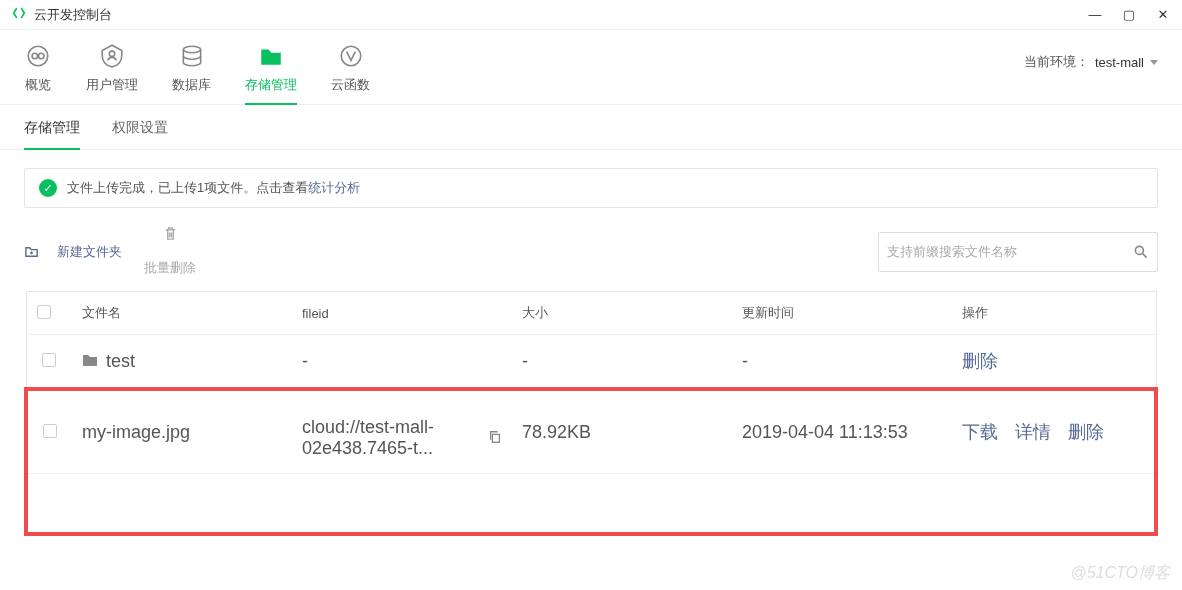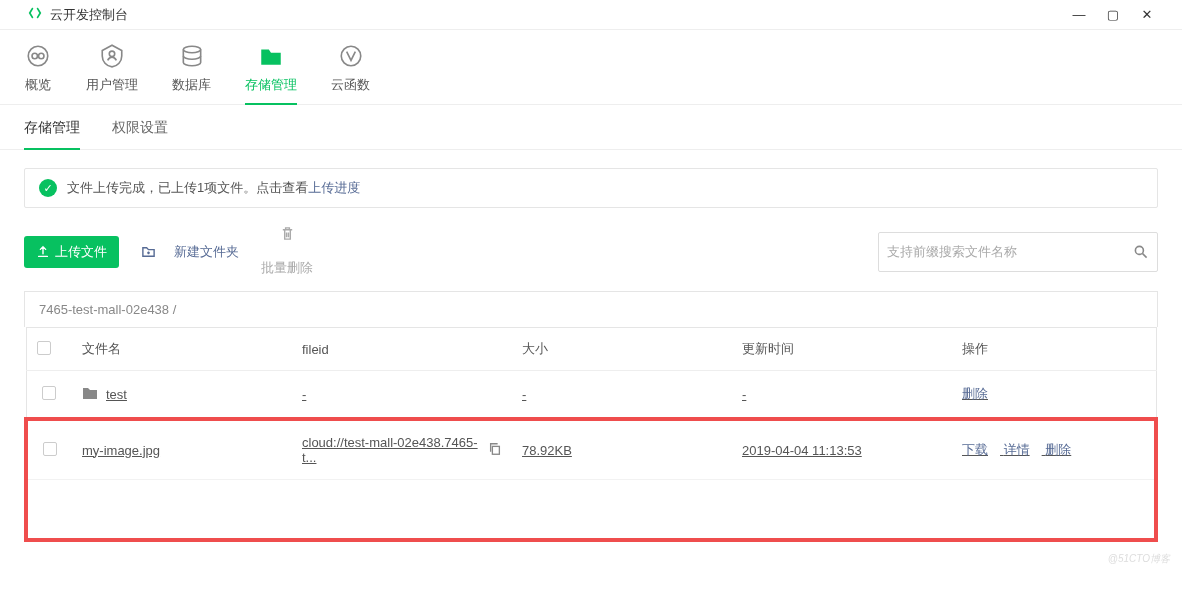--- a/index.html
+++ b/index.html
@@ -1,17 +1,17 @@
 <!DOCTYPE html>
 <html><head>
 <meta charset="utf-8">
 <style>
 * { margin: 0; padding: 0; box-sizing: border-box; }
 body { font-family: "Microsoft YaHei", "PingFang SC", -apple-system, sans-serif; font-size: 13px; color: #333; background: #fff; width: 1182px; }
-.titlebar { display: flex; align-items: center; justify-content: space-between; height: 30px; padding: 0 28px; border-bottom: 1px solid #eee; }
+.titlebar { display: flex; align-items: center; justify-content: space-between; height: 30px; padding: 0 12px; border-bottom: 1px solid #eee; }
 .titlebar-left { display: flex; align-items: center; gap: 8px; }
 .titlebar-left .logo { color: #07c160; font-weight: bold; font-size: 14px; }
 .titlebar-title { font-size: 13px; }
 .window-controls { display: flex; gap: 20px; }
 .window-controls span { cursor: pointer; width: 14px; text-align: center; }
 
 .topnav { display: flex; align-items: center; justify-content: space-between; padding: 12px 24px 0; border-bottom: 1px solid #eee; }
 .nav-items { display: flex; gap: 34px; }
 .nav-item { display: flex; flex-direction: column; align-items: center; gap: 6px; padding-bottom: 10px; cursor: pointer; color: #555; position: relative; }
 .nav-item .nav-icon { width: 28px; height: 28px; display: flex; align-items: center; justify-content: center; }
@@ -43,38 +43,38 @@
 .btn-text.muted svg { stroke: #aaa; }
 .search-box { border: 1px solid #ddd; border-radius: 2px; display: flex; align-items: center; padding: 13px 8px; width: 280px; height: 40px; margin-left: 40px; }
 .search-box input { border: none; outline: none; flex: 1; font-size: 13px; color: #333; }
 .search-box input::placeholder { color: #aaa; }
 .search-box svg { width: 16px; height: 16px; stroke: #888; fill: none; stroke-width: 2; }
 
 .breadcrumb { border: 1px solid #e5e5e5; border-bottom: none; padding: 10px 14px; color: #888; font-size: 13px; }
 
 .table { border: 1px solid #e5e5e5; border-collapse: collapse; width: 100%; }
 .table th { text-align: left; font-weight: 500; color: #555; padding: 12px 10px; border-bottom: 1px solid #eee; font-size: 13px; }
-.table td { padding: 14px 10px; color: #555; font-size: 13px; text-decoration: underline; }
+.table td { padding: 14px 10px; color: #555; font-size: 18px; }
 .table tbody tr { border-bottom: 1px solid #f2f2f2; }
 .checkbox-cell { width: 40px; text-align: center; }
 .checkbox { width: 14px; height: 14px; border: 1px solid #ccc; border-radius: 2px; display: inline-block; background: #fff; }
 .file-cell { display: flex; align-items: center; gap: 8px; }
 .folder-icon svg { width: 16px; height: 14px; fill: #888; }
-.fileid-cell { display: flex; align-items: center; gap: 6px; color: #555; }
+.fileid-cell { display: flex; align-items: center; gap: 6px; color: #555; margin-top: 12px; }
 .copy-icon svg { width: 14px; height: 14px; stroke: #888; fill: none; stroke-width: 1.5; cursor: pointer; }
 .action-link { color: #576b95; cursor: pointer; margin-right: 12px; }
 .highlight-box { border: 4px solid #ef4d4d; }
 
 .col-check { width: 46px; }
 .col-name { width: 220px; }
 .col-fileid { width: 220px; }
 .col-size { width: 220px; }
 .col-time { width: 220px; }
 
-.watermark { position: fixed; bottom: 24px; right: 12px; color: #ddd; font-size: 10px; font-style: italic; pointer-events: none; }
+.watermark { position: fixed; bottom: 6px; right: 12px; color: #ddd; font-size: 16px; font-style: italic; pointer-events: none; }
 </style>
 </head>
 <body>
 
 <div class="titlebar">
   <div class="titlebar-left">
     <span class="logo">
       <svg width="14" height="14" viewBox="0 0 16 16">
           <path d="M5 3 L2 8 L5 13 M11 3 L14 8 L11 13" stroke="#07c160" stroke-width="2" fill="none" stroke-linecap="round"></path>
         </svg>
@@ -131,44 +131,43 @@
     <div class="nav-item">
       <span class="nav-icon">
           <svg viewBox="0 0 24 24">
             <circle cx="12" cy="12" r="9"></circle>
             <path d="M8 8l4 8 4-8"></path>
           </svg>
         </span>
       <span>云函数</span>
     </div>
   </div>
+  <div class="env-selector">
+    <span>当前环境：</span>
+    <span class="env-name">test-mall</span>
+    <span class="dropdown-caret"></span>
+  </div>
 </div>
 
 <div class="subtabs">
   <div class="subtab active">存储管理</div>
   <div class="subtab">权限设置</div>
 </div>
 
 <div class="content">
 
   <div class="alert">
     <span class="check">✓</span>
     <span>
-      <span>文件上传完成，已上传1项文件。点击查看</span><a>上传进度</a>
+      <span>文件上传完成，已上传1项文件。点击查看</span><a>统计分析</a>
     </span>
   </div>
 
   <div class="toolbar">
     <div class="toolbar-left">
-      <button class="btn-upload">
-        <svg viewBox="0 0 16 16">
-            <path d="M8 2v8M5 5l3-3 3 3M3 13h10" stroke="#fff" stroke-width="1.6" fill="none" stroke-linecap="round"></path>
-          </svg>
-        <span>上传文件</span>
-      </button>
       <span class="btn-text">
         <svg viewBox="0 0 16 16">
             <path d="M2 4h4l2 2h6v7H2z"></path>
             <path d="M8 8v3M6.5 9.5h3"></path>
           </svg>
         <span>新建文件夹</span>
       </span>
       <span class="btn-text muted">
         <svg viewBox="0 0 16 16">
             <path d="M3 4h10M6 4V2h4v2M5 4v10h6V4M7 7v5M9 7v5"></path>
@@ -178,21 +177,20 @@
     </div>
     <div class="search-box">
       <input type="text" placeholder="支持前缀搜索文件名称" style="">
       <svg viewBox="0 0 20 20">
           <circle cx="8" cy="8" r="5"></circle>
           <path d="M12 12l5 5"></path>
         </svg>
     </div>
   </div>
 
-  <div class="breadcrumb">7465-test-mall-02e438  /</div>
 
   <table class="table">
     <thead>
       <tr>
         <th class="checkbox-cell col-check"><span class="checkbox"></span></th>
         <th class="col-name">文件名</th>
         <th class="col-fileid">fileid</th>
         <th class="col-size">大小</th>
         <th class="col-time">更新时间</th>
         <th>操作</th>

